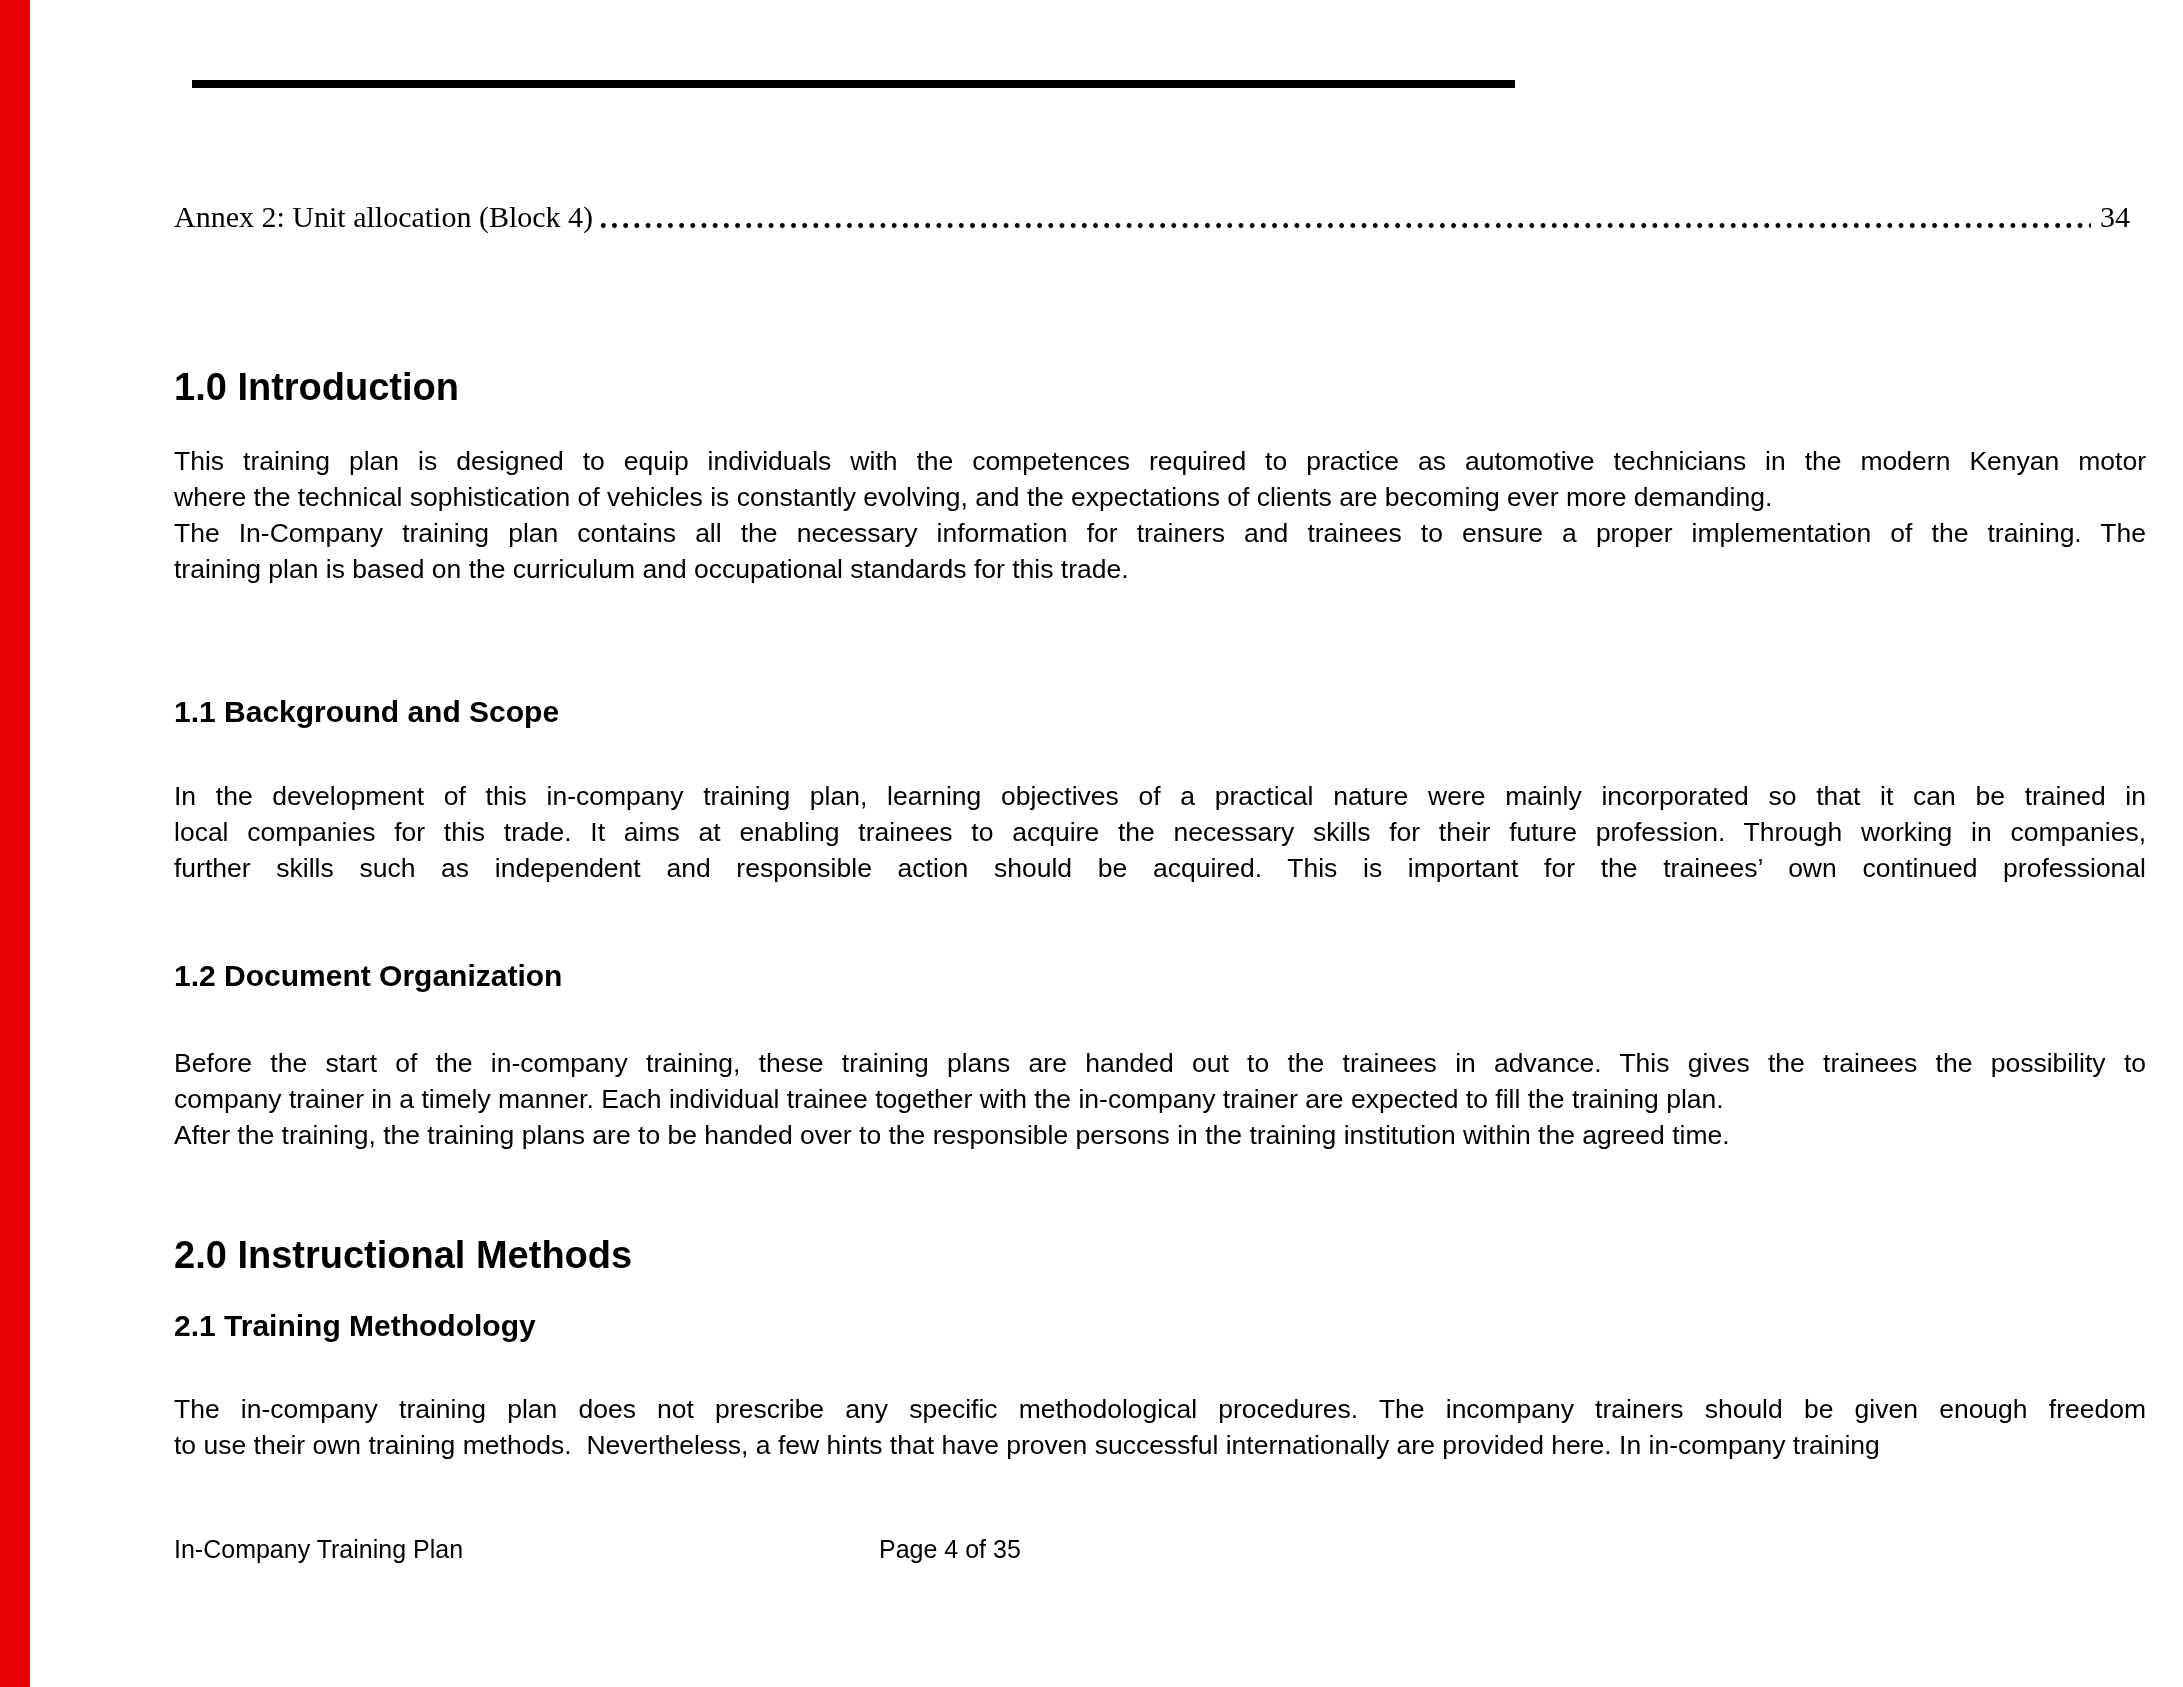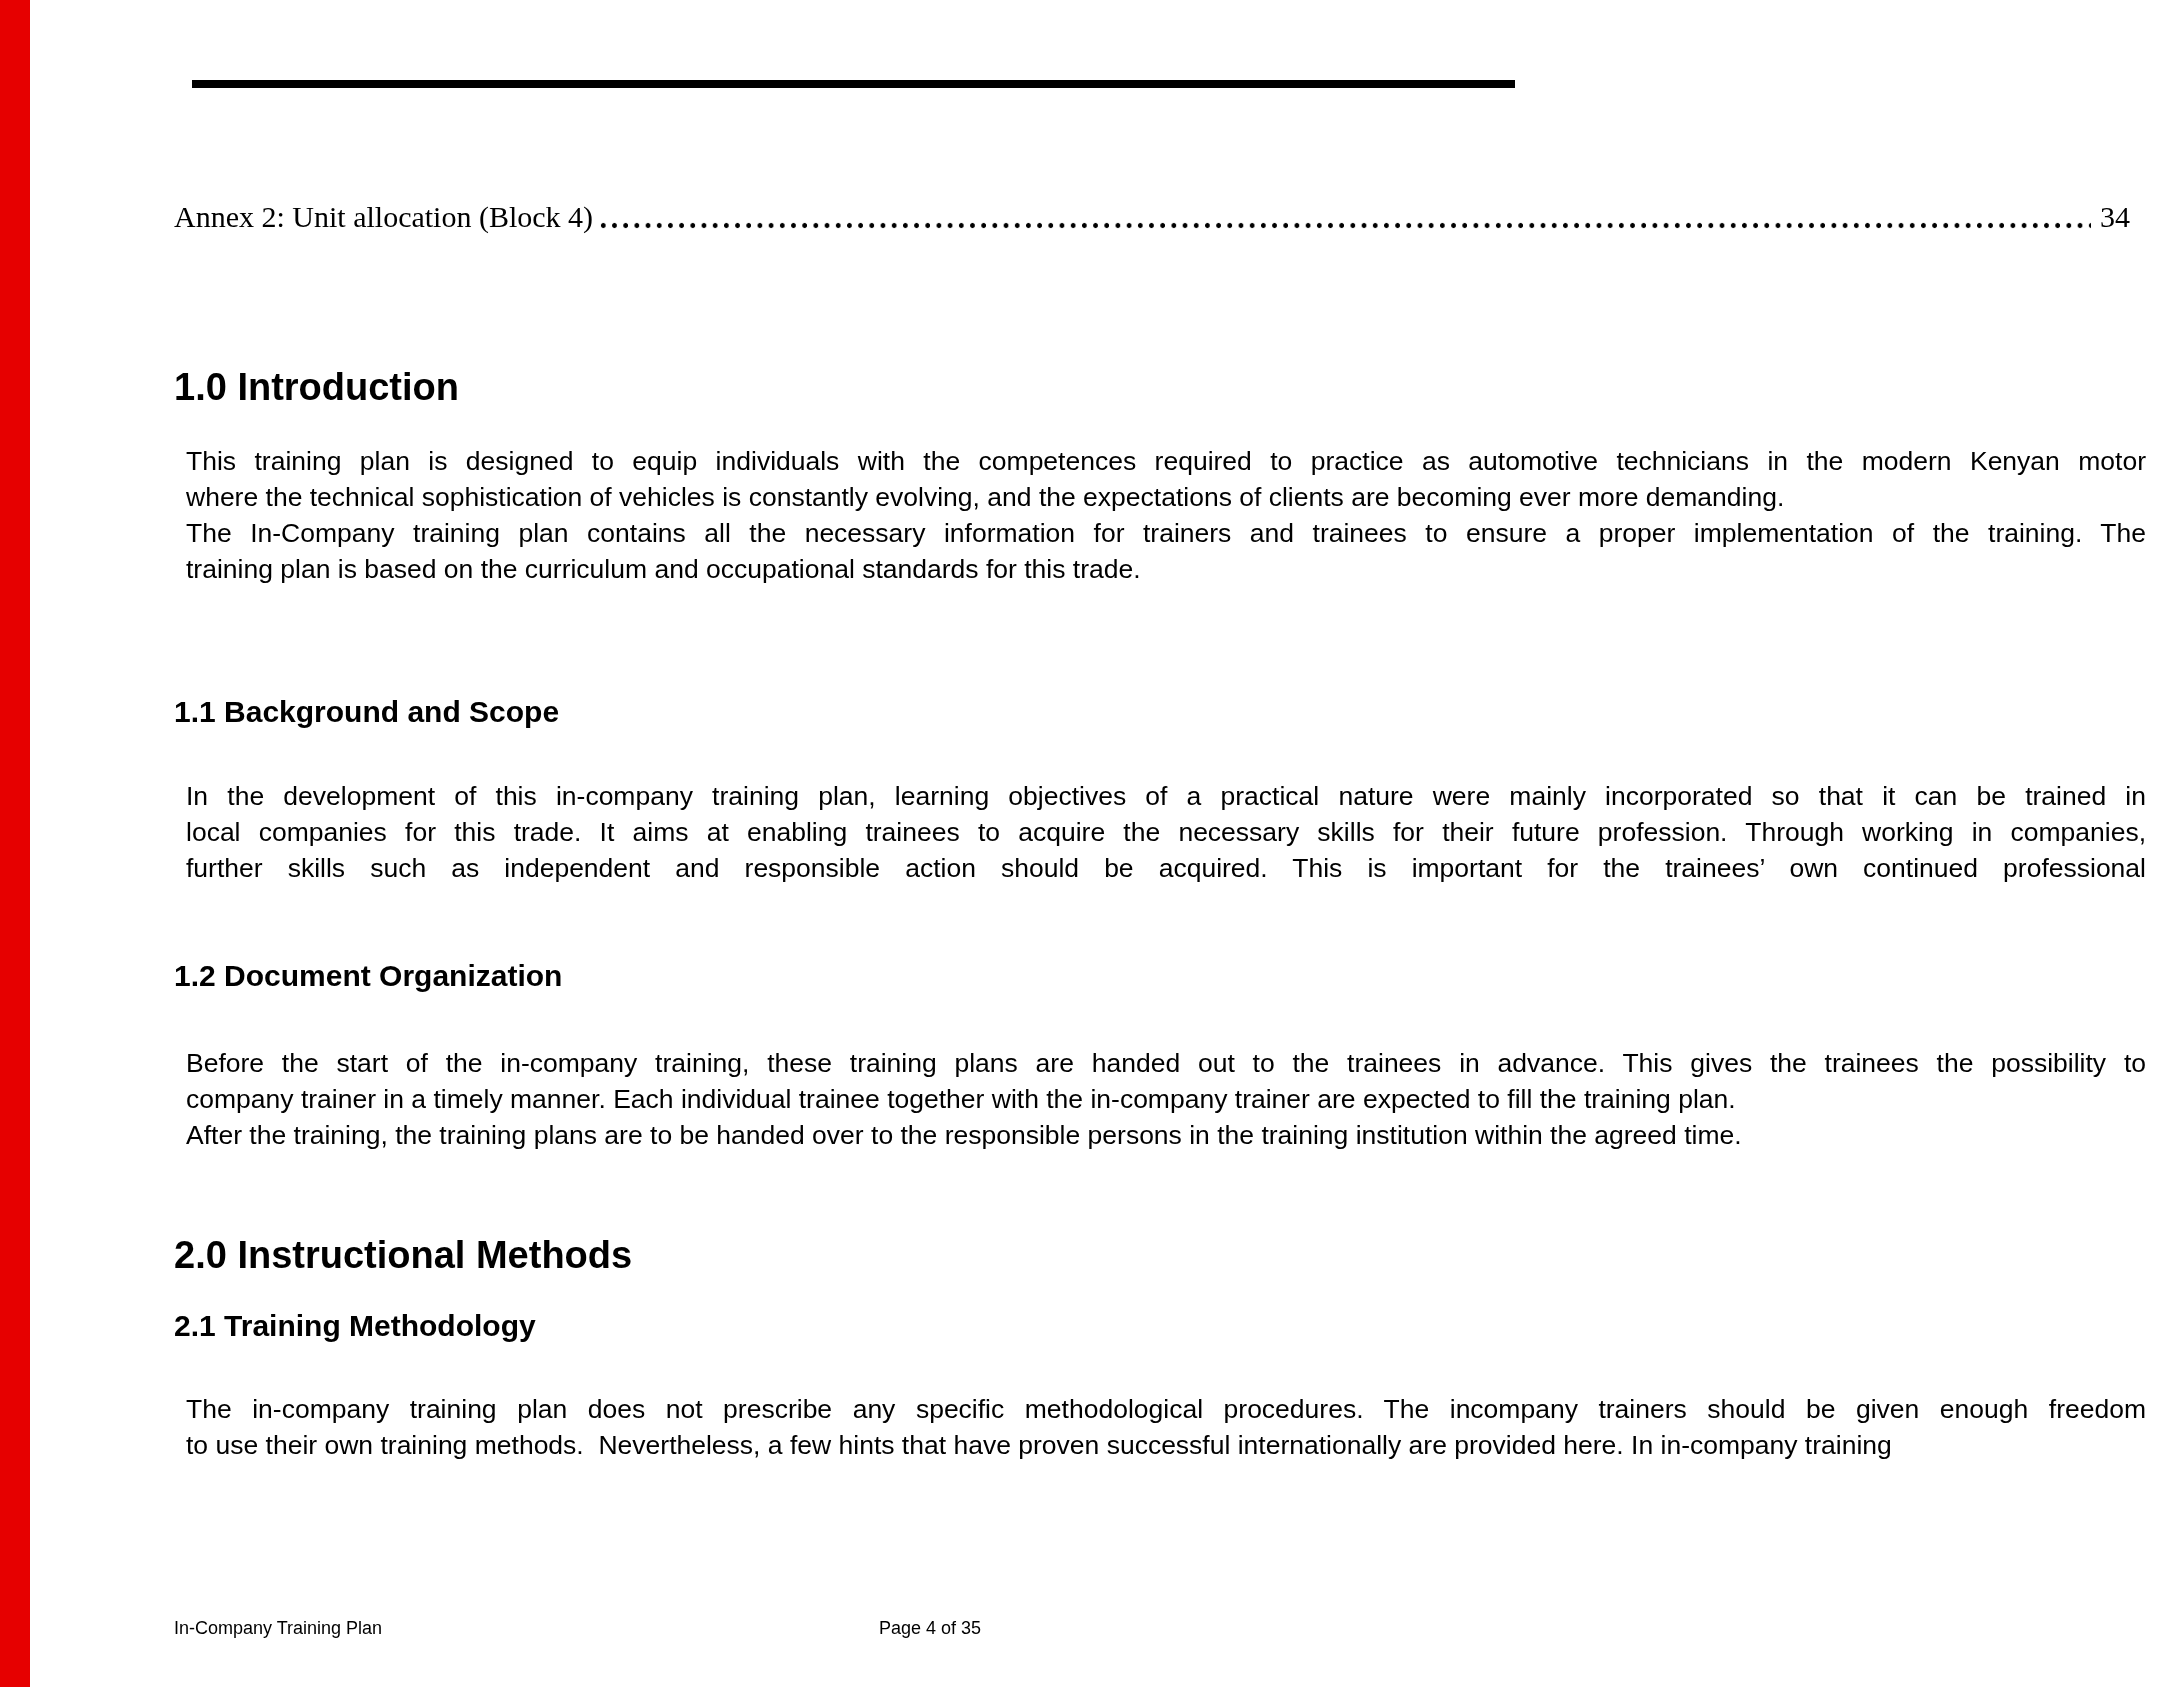--- a/index.html
+++ b/index.html
@@ -25,34 +25,34 @@
     flex:1;height:6.6px;align-self:flex-end;
     margin:0 9.3px 5.3px 6.6px;
     background-image:radial-gradient(circle at 3.3px 3.3px,#000 2.1px,transparent 2.6px);
     background-size:11.2px 6.6px;background-repeat:repeat-x;
   }
 
   .h1{position:absolute;left:174px;margin:0;font-size:38px;line-height:44px;font-weight:700;}
   .h2{position:absolute;left:174px;margin:0;font-size:30px;line-height:34px;font-weight:700;}
 
   .para{position:absolute;left:174px;width:1972px;font-size:26.5px;line-height:36px;}
-  .ln{text-align:justify;text-align-last:justify;margin-left:12px;}
+  .ln{text-align:justify;text-align-last:justify;}
   .ln.last{text-align-last:left;}
 
   .pos-h1a{top:358px;margin-top:7px;}
   .pos-p1{top:443px;}
   .pos-h2a{top:695px;}
   .pos-p2{top:778px;}
   .pos-h2b{top:959px;}
   .pos-p3{top:1045px;}
   .pos-h1b{top:1233px;}
   .pos-h2c{top:1309px;}
   .pos-p4{top:1391px;}
 
-  .footer{position:absolute;left:174px;top:1614px;width:1972px;font-size:18px;line-height:29px;}
+  .footer{position:absolute;left:174px;top:1535px;width:1972px;font-size:25px;line-height:29px;}
   .footer .pgnum{position:absolute;left:705px;top:0;}
 </style>
 </head>
 <body>
 
 <div class="page">
 
   <div class="edge-bar"></div>
 
   <div class="top-rule"></div>

